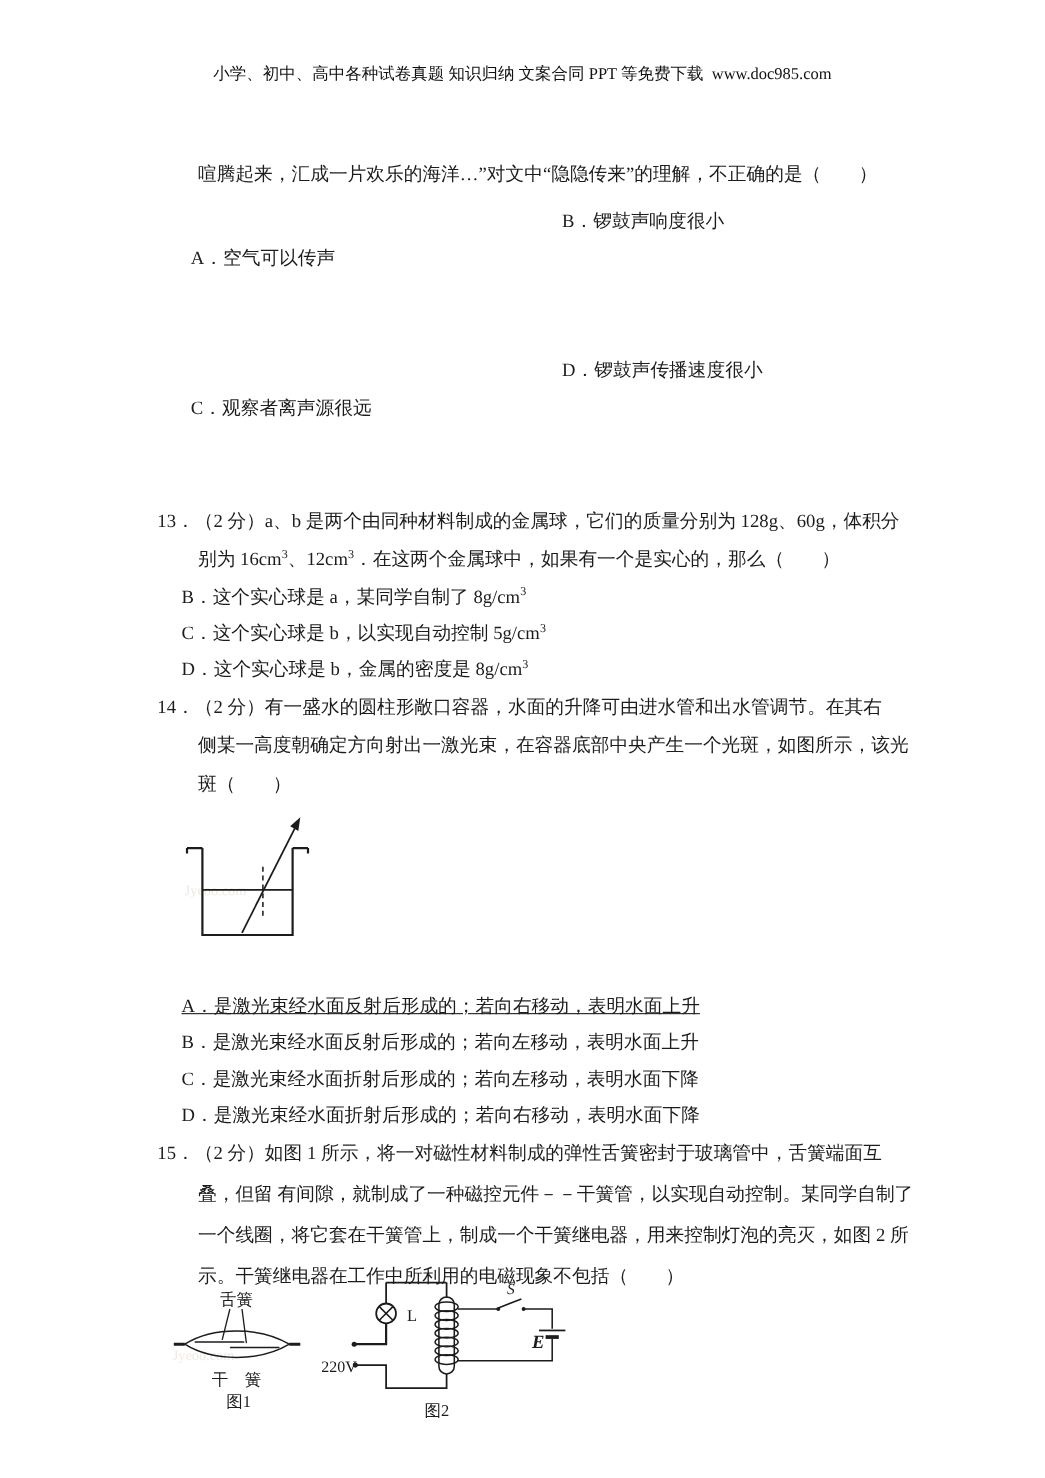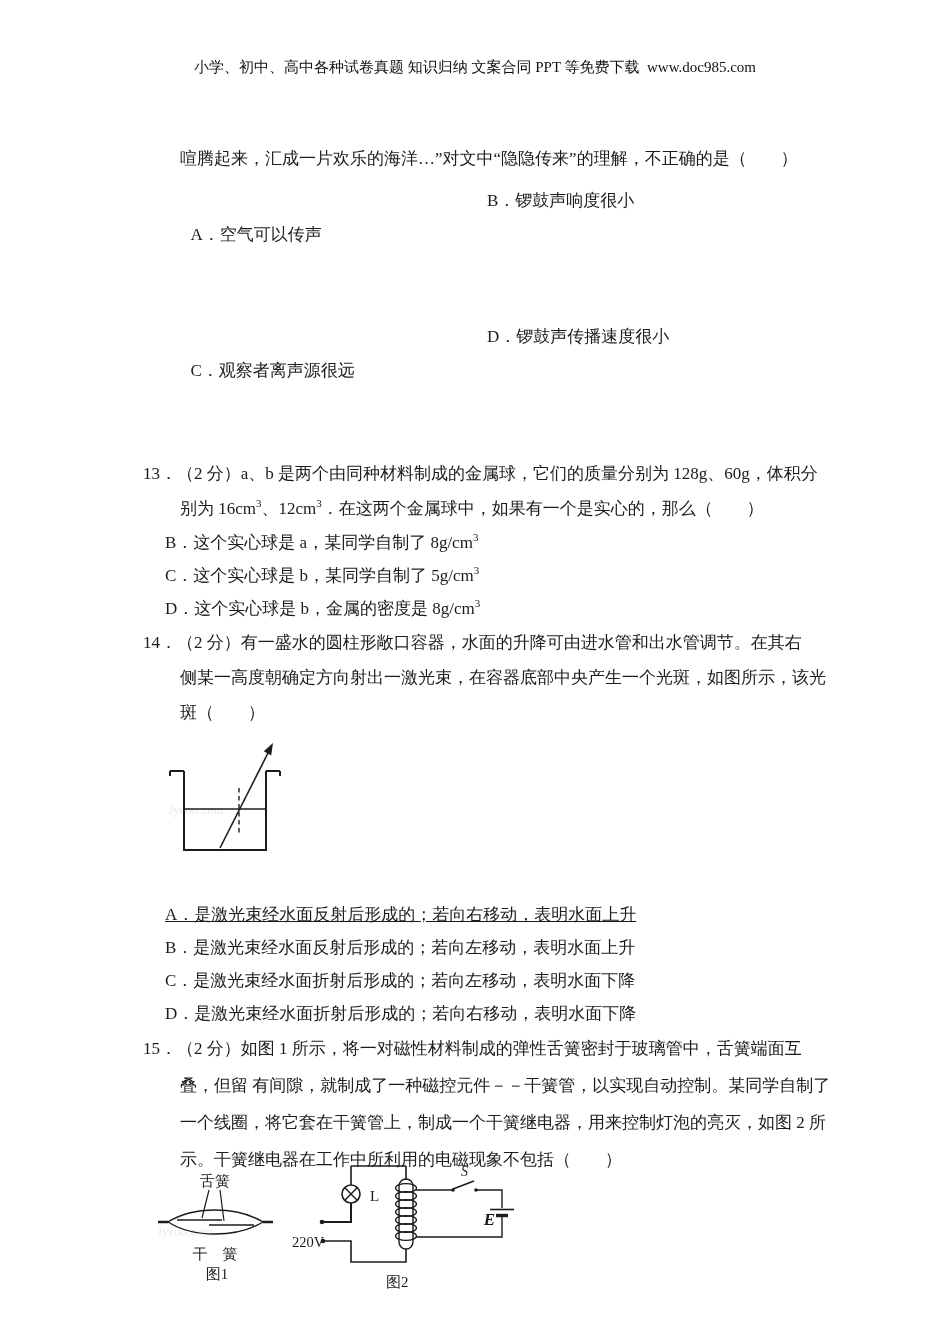--- a/index.html
+++ b/index.html
@@ -10,22 +10,22 @@
   .header{
     position:absolute;top:58px;left:0;width:950px;text-align:center;
     font-size:15px;white-space:pre;color:#111;
   }
   .content{position:absolute;left:143px;top:141px;width:795px;}
   .qline{font-size:17px;line-height:35px;white-space:pre;}
   .q15block .qline{line-height:37px;}
   .cont{margin-left:37px;}
   .optline{font-size:17px;line-height:33px;white-space:pre;margin-left:22px;}
   .optrow{position:relative;font-size:17px;line-height:34px;white-space:pre;}
-  .optrow .colA{margin-left:22px;display:inline-block;}
-  .optrow .colB{position:absolute;left:344px;top:0;}
+  .optrow .colA{margin-left:5px;display:inline-block;}
+  .optrow .colB{position:absolute;left:368px;top:0;}
   .gap-top{margin-top:8px;}
   sup{font-size:11px;line-height:0;}
   .fig14{position:relative;height:150px;margin-top:2px;}
   .fig14 svg{position:absolute;left:25px;top:0;}
   .fig15{position:relative;height:126px;}
   .fig15 .f1{position:absolute;left:14px;top:-8px;}
   .fig15 .f2{position:absolute;left:147px;top:-16px;}
   svg{overflow:visible;}
   svg text{font-family:"Liberation Serif","DejaVu Serif",serif;fill:#1c1c1c;}
   svg .wm{fill:#efe9e3;}
@@ -46,21 +46,21 @@
     <div class="optrow">
       <span class="colA">C．观察者离声源很远</span>
       <span class="colB">D．锣鼓声传播速度很小</span>
     </div>
   </div>
 
   <div>
     <div class="qline">13．（2 分）a、b 是两个由同种材料制成的金属球，它们的质量分别为 128g、60g，体积分</div>
     <div class="qline cont"><span>别为 16cm</span><sup>3</sup><span>、12cm</span><sup>3</sup><span>．在这两个金属球中，如果有一个是实心的，那么（　　）</span></div>
     <div class="optline"><span>B．这个实心球是 a，某同学自制了 8g/cm</span><sup>3</sup></div>
-    <div class="optline"><span>C．这个实心球是 b，某同学自制了 5g/cm</span><sup>3</sup></div>
+    <div class="optline"><span>C．这个实心球是 b，以实现自动控制 5g/cm</span><sup>3</sup></div>
     <div class="optline"><span>D．这个实心球是 b，金属的密度是 8g/cm</span><sup>3</sup></div>
   </div>
 
   <div>
     <div class="qline">14．（2 分）有一盛水的圆柱形敞口容器，水面的升降可由进水管和出水管调节。在其右</div>
     <div class="qline cont">侧某一高度朝确定方向射出一激光束，在容器底部中央产生一个光斑，如图所示，该光</div>
     <div class="qline cont">斑（　　）</div>
 
     <div class="fig14">
       <svg width="135" height="150" viewBox="0 0 135 150">

